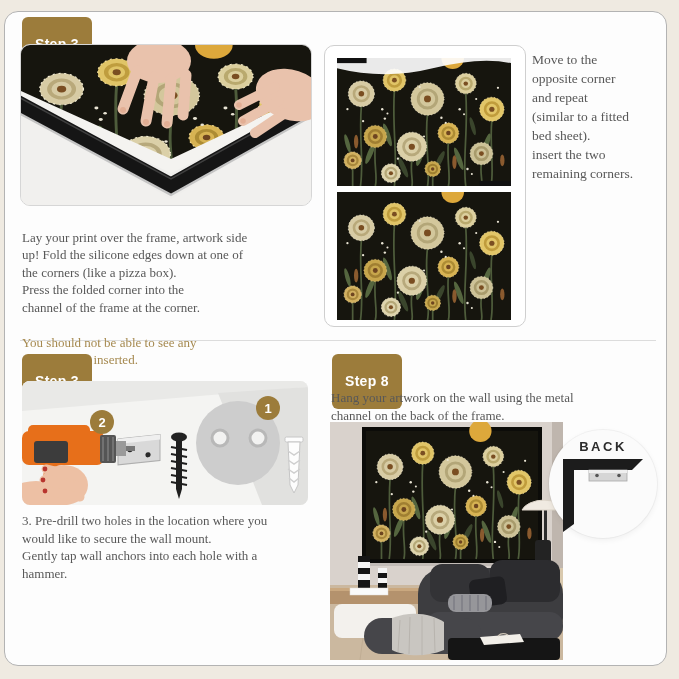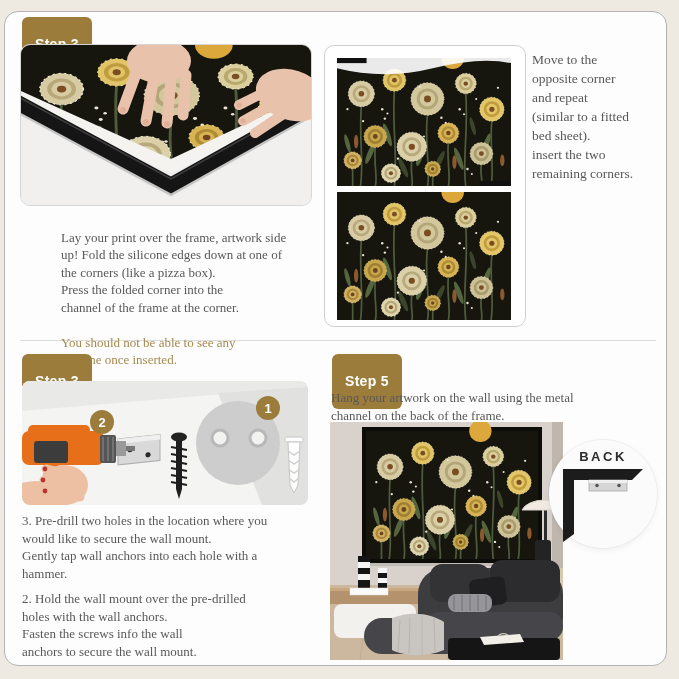--- a/index.html
+++ b/index.html
@@ -31,21 +31,21 @@
   .artbox{
     position:absolute;left:324px;top:45px;width:200px;height:280px;background:#fff;
     border:1.5px solid #cfcfcf;border-radius:10px;
   }
   .artbox .thumb{position:absolute;left:12px;width:174px;height:128px;overflow:hidden;}
   .thumb svg{display:block;}
   .room{
     position:absolute;left:330px;top:422px;width:233px;height:238px;overflow:hidden;background:#d9d2cc;
   }
   .back-circle{
-    position:absolute;left:549px;top:440px;width:108px;height:108px;border-radius:50%;
+    position:absolute;left:549px;top:430px;width:108px;height:108px;border-radius:50%;
     background:#fbfbfb;box-shadow:0 0 0 1px rgba(0,0,0,0.04), 0 2px 6px rgba(0,0,0,0.06);
     z-index:5;
   }
   .back-label{
     position:absolute;left:0;right:0;top:9px;text-align:center;
     font-size:13px;font-weight:bold;letter-spacing:2.5px;color:#2c2c2c;
   }
   svg{display:block;}
 </style>
 </head>
@@ -210,21 +210,21 @@
         <path d="M258,56 L222,76"></path>
         <path d="M264,68 L234,88"></path>
       </g>
       <g fill="#e2ae94">
         <circle cx="218" cy="60" r="2.8"></circle>
           <circle cx="222" cy="76" r="2.8"></circle>
       </g>
     </svg>
   </div>
 
-  <div class="para" style="left:22px;top:211px;width:302px;margin-left:39px;">
+  <div class="para" style="left:22px;top:211px;width:302px;">
     <span>Lay your print over the frame, artwork side
 up! Fold the silicone edges down at one of
 the corners (like a pizza box).
 Press the folded corner into the
 channel of the frame at the corner.</span>
     <span class="gold"><br><span>You should not be able to see any
 silicone once inserted.</span></span>
   </div>
 
   <div class="artbox">
@@ -332,26 +332,22 @@
         <circle cx="246" cy="27" r="12" fill="#9c7c3b"></circle>
         <text x="246" y="32" text-anchor="middle" font-size="13" font-weight="bold" fill="#fff" font-family="Liberation Sans, sans-serif">1</text>
       </g>
     </svg>
   </div>
 
   <div class="para" style="left:22px;top:512px;width:302px;">3. Pre-drill two holes in the location where you
 would like to secure the wall mount.
 Gently tap wall anchors into each hole with a
 hammer.</div>
-  <div class="para" style="left:22px;top:590px;width:302px;">2. Hold the wall mount over the pre-drilled
-holes with the wall anchors.
-Fasten the screws info the wall
-anchors to secure the wall mount.</div>
-
-  <div class="badge" style="left:332px;top:354px;">Step 5</div>
+
+  <div class="badge" style="left:332px;top:354px;">Step 8</div>
 
   <div class="para" style="left:331px;top:381px;width:330px;margin-top:8px;">Hang your artwork on the wall using the metal
 channel on the back of the frame.</div>
 
   <div class="room">
     <svg width="233" height="238" viewBox="0 0 233 238">
       <rect width="233" height="163" fill="#d9d2cc"></rect>
       <polygon points="222,0 233,0 233,163 222,163" fill="#bfb6ae"></polygon>
       <rect y="163" width="233" height="75" fill="#cbb89f"></rect>
       <g stroke="#c0ad94" stroke-width="1">

